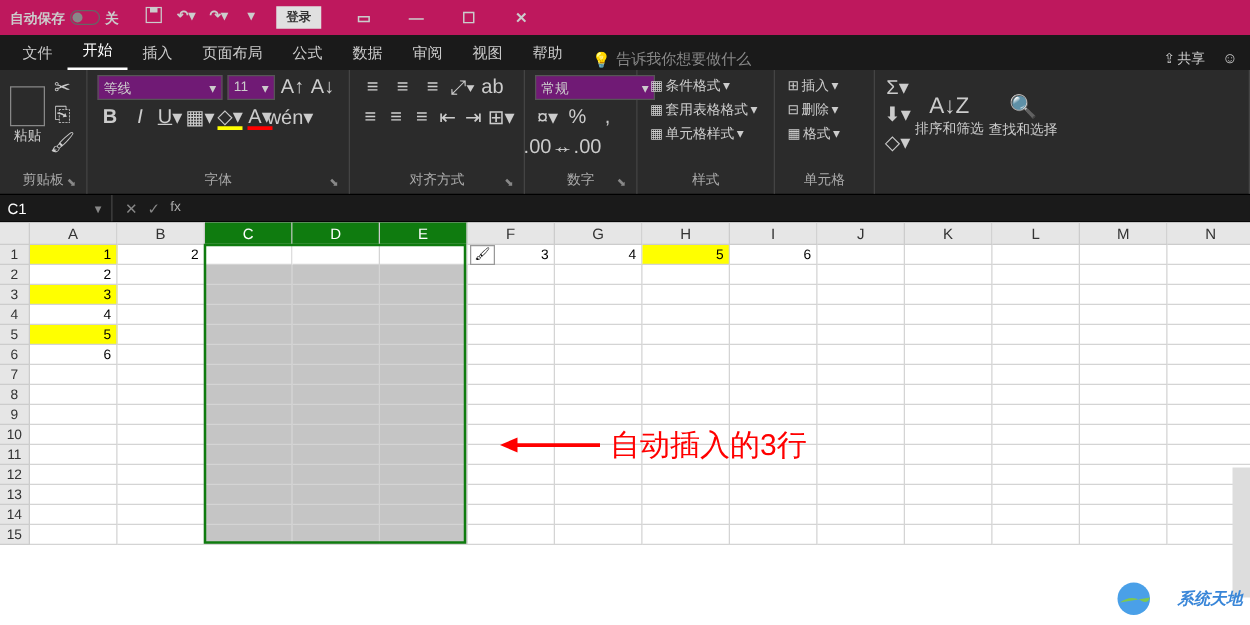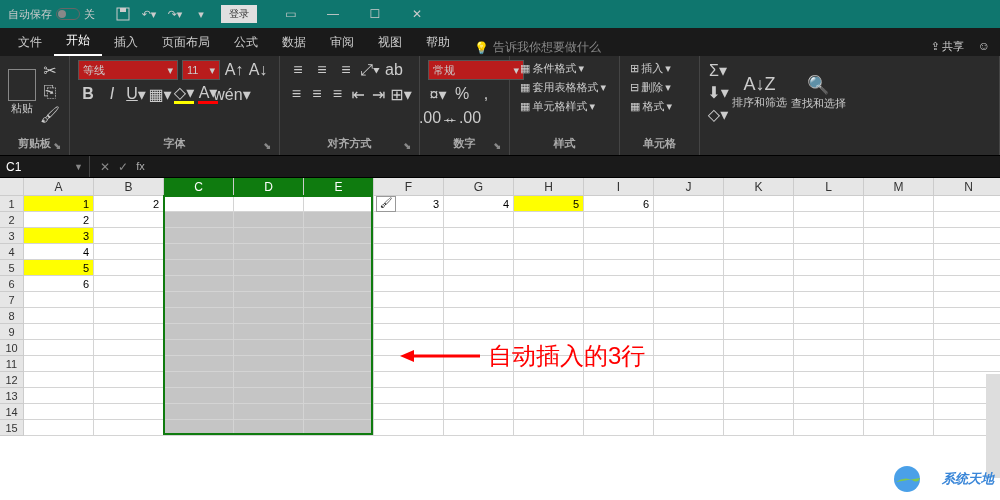--- a/index.html
+++ b/index.html
@@ -1,42 +1,42 @@
 <!DOCTYPE html>
 <html><head>
 <meta charset="utf-8">
 <style>
 * { margin: 0; padding: 0; box-sizing: border-box; font-family: "Microsoft YaHei", sans-serif; }
 body { background: #fff; width: 1000px; height: 500px; overflow: hidden; position: relative; }
 
-.titlebar { background: #0f766e; height: 28px; display: flex; align-items: center; color: #ccc; font-size: 11px; }
+.titlebar { background: #be185d; height: 28px; display: flex; color: #ccc; font-size: 11px; font-weight: bold; }
 .autosave { display: flex; align-items: center; gap: 4px; padding: 0 8px; }
 .autosave-toggle { width: 24px; height: 12px; border: 1px solid #666; border-radius: 6px; position: relative; }
 .autosave-toggle::after { content: ""; width: 8px; height: 8px; background: #888; border-radius: 50%; position: absolute; left: 1px; top: 1px; }
 .qat { display: flex; gap: 2px; padding: 0 8px; }
 .qat-btn { width: 24px; height: 24px; display: flex; align-items: center; justify-content: center; color: #ccc; }
 .title-center { flex: 1; text-align: center; color: #fff; font-size: 12px; }
 .win-controls { display: flex; gap: 2px; align-items: center; }
 .login-btn { background: #e0e0e0; color: #333; padding: 2px 8px; font-size: 10px; margin-right: 12px; }
 .win-btn { width: 40px; height: 28px; display: flex; align-items: center; justify-content: center; color: #ccc; font-size: 12px; }
 
 .tabbar { background: #1a1a1a; height: 28px; display: flex; align-items: flex-end; color: #ccc; font-size: 12px; padding: 0 6px; }
 .tab { padding: 5px 12px; cursor: pointer; }
 .tab.active { color: #fff; border-bottom: 2px solid #fff; }
 .tell-me { display: flex; align-items: center; gap: 4px; margin-left: 12px; color: #888; }
 .tab-right { margin-left: auto; display: flex; gap: 8px; align-items: center; }
 
 .ribbon { background: #2b2b2b; height: 100px; display: flex; border-bottom: 1px solid #000; }
 .ribbon-group { border-right: 1px solid #444; padding: 4px 8px; display: flex; flex-direction: column; justify-content: space-between; }
-.ribbon-group-label { text-align: center; color: #aaa; font-size: 11px; padding-top: 2px; position: relative; font-weight: bold; }
+.ribbon-group-label { text-align: center; color: #aaa; font-size: 11px; padding-top: 2px; position: relative; }
 .dialog-launcher { position: absolute; right: 0; bottom: 0; color: #888; font-size: 9px; }
 .ribbon-row { display: flex; gap: 4px; align-items: center; }
 .ribbon-col { display: flex; flex-direction: column; gap: 2px; }
 .ribbon-btn { color: #ccc; font-size: 11px; display: flex; align-items: center; gap: 2px; padding: 1px 2px; }
-.font-select { background: #b91c1c; color: #ccc; border: 1px solid #555; height: 20px; font-size: 11px; padding: 0 4px; display: flex; align-items: center; }
+.font-select { background: #701a75; color: #ccc; border: 1px solid #555; height: 20px; font-size: 11px; padding: 0 4px; display: flex; align-items: center; }
 .icon-box { width: 20px; height: 20px; display: flex; align-items: center; justify-content: center; color: #ccc; }
 .paste-btn { display: flex; flex-direction: column; align-items: center; color: #ccc; font-size: 11px; }
 .paste-icon { width: 28px; height: 32px; border: 1px solid #888; position: relative; }
 
 .namebox-row { background: #1a1a1a; height: 22px; display: flex; align-items: center; border-bottom: 1px solid #000; }
 .namebox { width: 90px; background: #1a1a1a; color: #fff; border-right: 1px solid #444; padding: 0 6px; font-size: 12px; height: 100%; display: flex; align-items: center; justify-content: space-between; }
 .namebox .dd { color: #888; font-size: 9px; }
 .fx-controls { display: flex; gap: 8px; padding: 0 10px; color: #888; font-size: 12px; }
 .fx-label { font-size: 11px; color: #aaa; }
 .formula-bar { flex: 1; background: #1a1a1a; }

